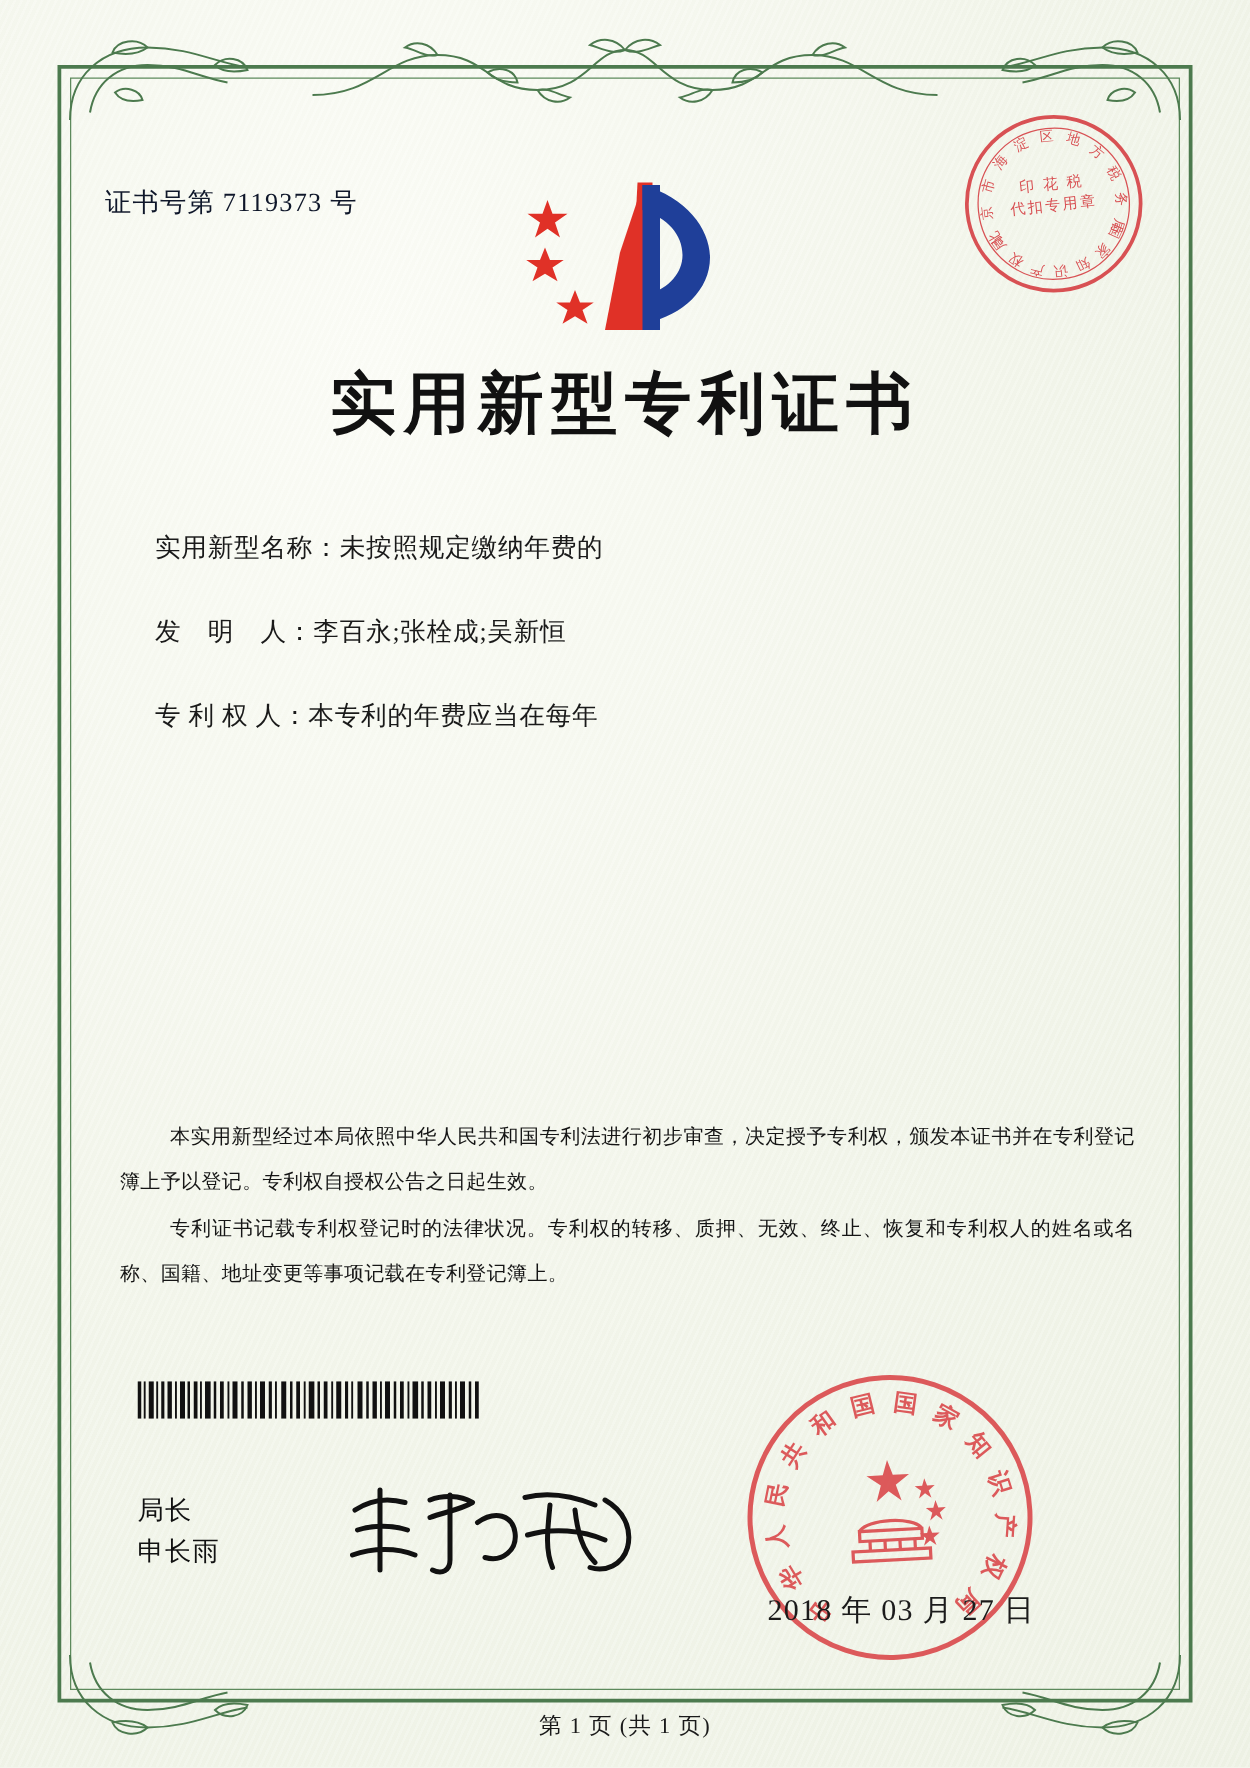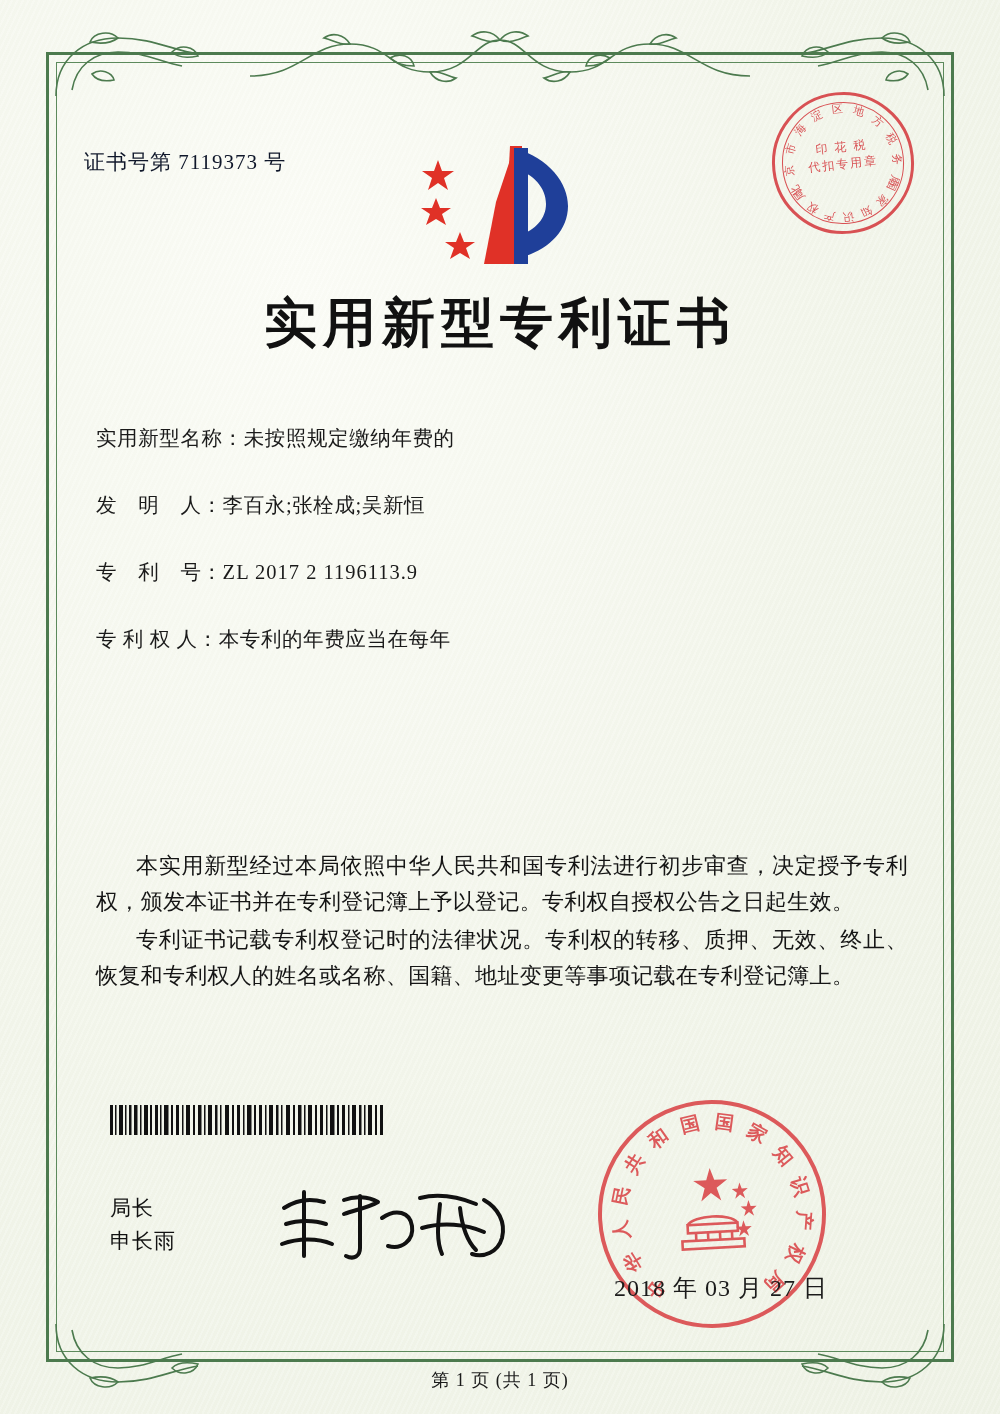--- a/index.html
+++ b/index.html
@@ -133,30 +133,30 @@
     left: 96px; top: 424px;
     width: 820px;
   }
   .field-row {
     font-size: 20.5px;
     color: #1a1a1a;
     margin-bottom: 39px;
     letter-spacing: 0.6px;
     white-space: nowrap;
   }
-  .field-row .lbl { display: inline; }
+  .field-row .lbl { display: inline; margin-left: 28px; }
   .field-row .val { display: inline; }
   .mono-val { font-family: "Liberation Serif", serif; letter-spacing: 1px; }
 
   
   .paragraphs {
     position: absolute;
-    left: 96px; top: 848px;
+    left: 96px; top: 892px;
     width: 812px;
-    font-size: 22px;
+    font-size: 16px;
     line-height: 36px;
     color: #151515;
     text-align: justify;
     letter-spacing: 0.3px;
   }
   .paragraphs p {
     margin: 0 0 2px 0;
     text-indent: 40px;
   }
 
@@ -322,23 +322,20 @@
 </div>
 
 <div class="title">实用新型专利证书</div>
 
 <div class="fields">
   <div class="field-row">
     <span class="lbl">实用新型名称：</span><span class="val">未按照规定缴纳年费的</span>
   </div>
   <div class="field-row">
     <span class="lbl">发　明　人：</span><span class="val">李百永;张栓成;吴新恒</span>
-  </div>
-  <div class="field-row">
-    <span class="lbl">专　利　号：</span><span class="val mono-val">ZL 2017 2 1196113.9</span>
   </div>
   <div class="field-row">
     <span class="lbl">专 利 权 人：</span><span class="val">本专利的年费应当在每年</span>
   </div>
 </div>
 
 <div class="paragraphs">
   <p>本实用新型经过本局依照中华人民共和国专利法进行初步审查，决定授予专利权，颁发本证书并在专利登记簿上予以登记。专利权自授权公告之日起生效。</p>
   <p>专利证书记载专利权登记时的法律状况。专利权的转移、质押、无效、终止、恢复和专利权人的姓名或名称、国籍、地址变更等事项记载在专利登记簿上。</p>
 </div>

